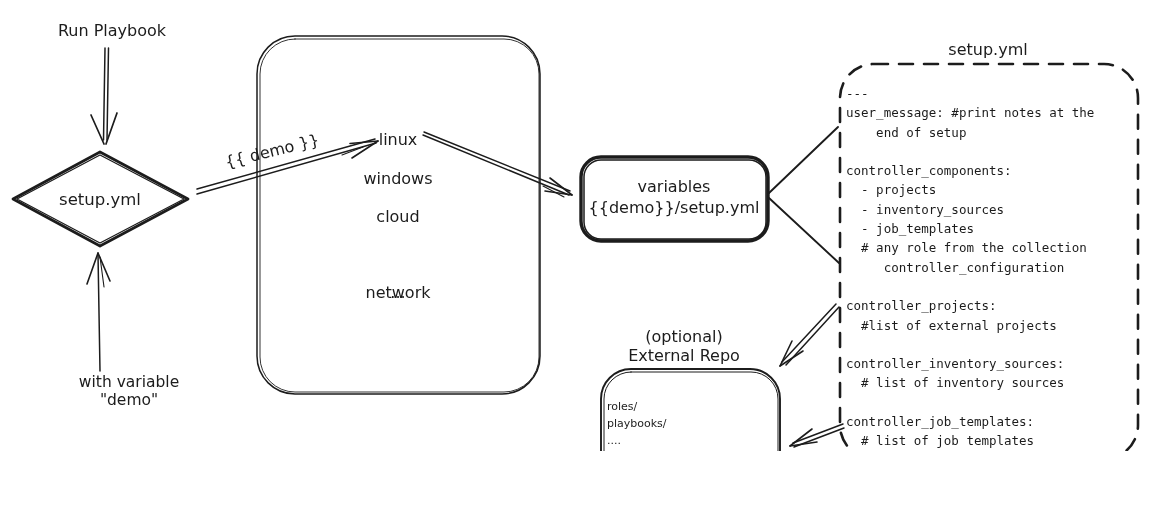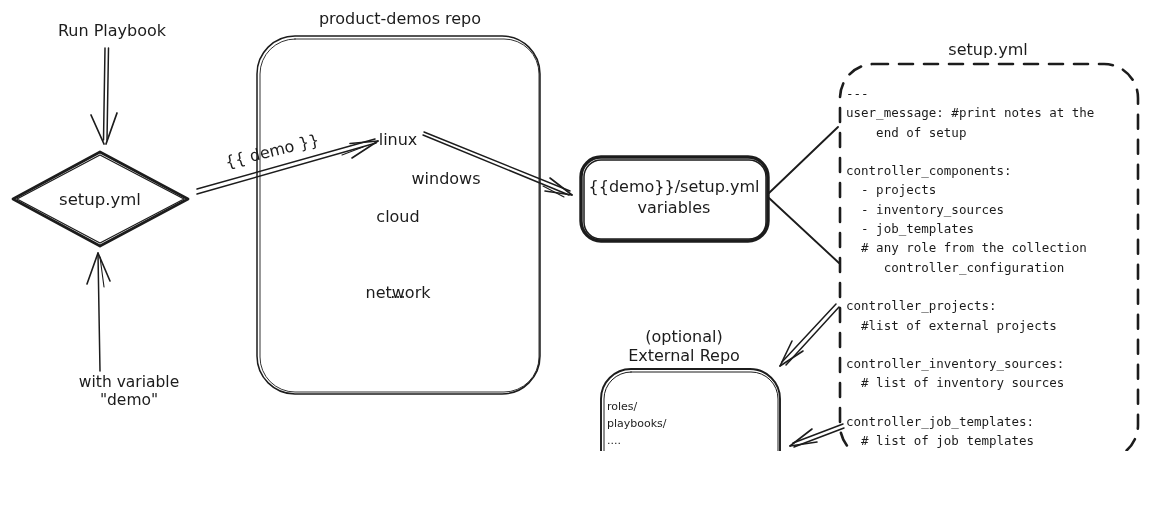--- a/index.html
+++ b/index.html
@@ -123,33 +123,32 @@
 
   <div class="lbl" style="left:112px; top:30px;">Run Playbook</div>
 
   <div class="lbl" style="left:100px; top:199px; font-size:16.5px;">setup.yml</div>
 
   <div class="lbl small2" style="left:101px; top:391px;margin-left:28px;">
     <span class="ln">with variable</span>
     <span class="ln">"demo"</span>
   </div>
 
-  <div class="lbl" style="left:400px; top:18px;">product-demos repo</div>
 
   <div class="lbl rot" style="left:272px; top:151px;">{{ demo }}</div>
 
   <div class="lbl" style="left:398px; top:139px;">linux</div>
-  <div class="lbl" style="left:398px; top:178px;margin-left:48px;">windows</div>
+  <div class="lbl" style="left:398px; top:178px;">windows</div>
   <div class="lbl" style="left:398px; top:216px;">cloud</div>
   <div class="lbl" style="left:398px; top:256px;margin-top:36px;">network</div>
   <div class="lbl" style="left:398px; top:292px;">...</div>
 
   <div class="lbl boxlbl" style="left:674px; top:197px;">
+    <span class="ln">variables</span>
     <span class="ln">{{demo}}/setup.yml</span>
-    <span class="ln">variables</span>
   </div>
 
   <div class="lbl" style="left:988px; top:49px;">setup.yml</div>
 
   <div class="pre yaml" style="left:846px; top:84px;">---
 user_message: #print notes at the
     end of setup
 
 controller_components:
   - projects

